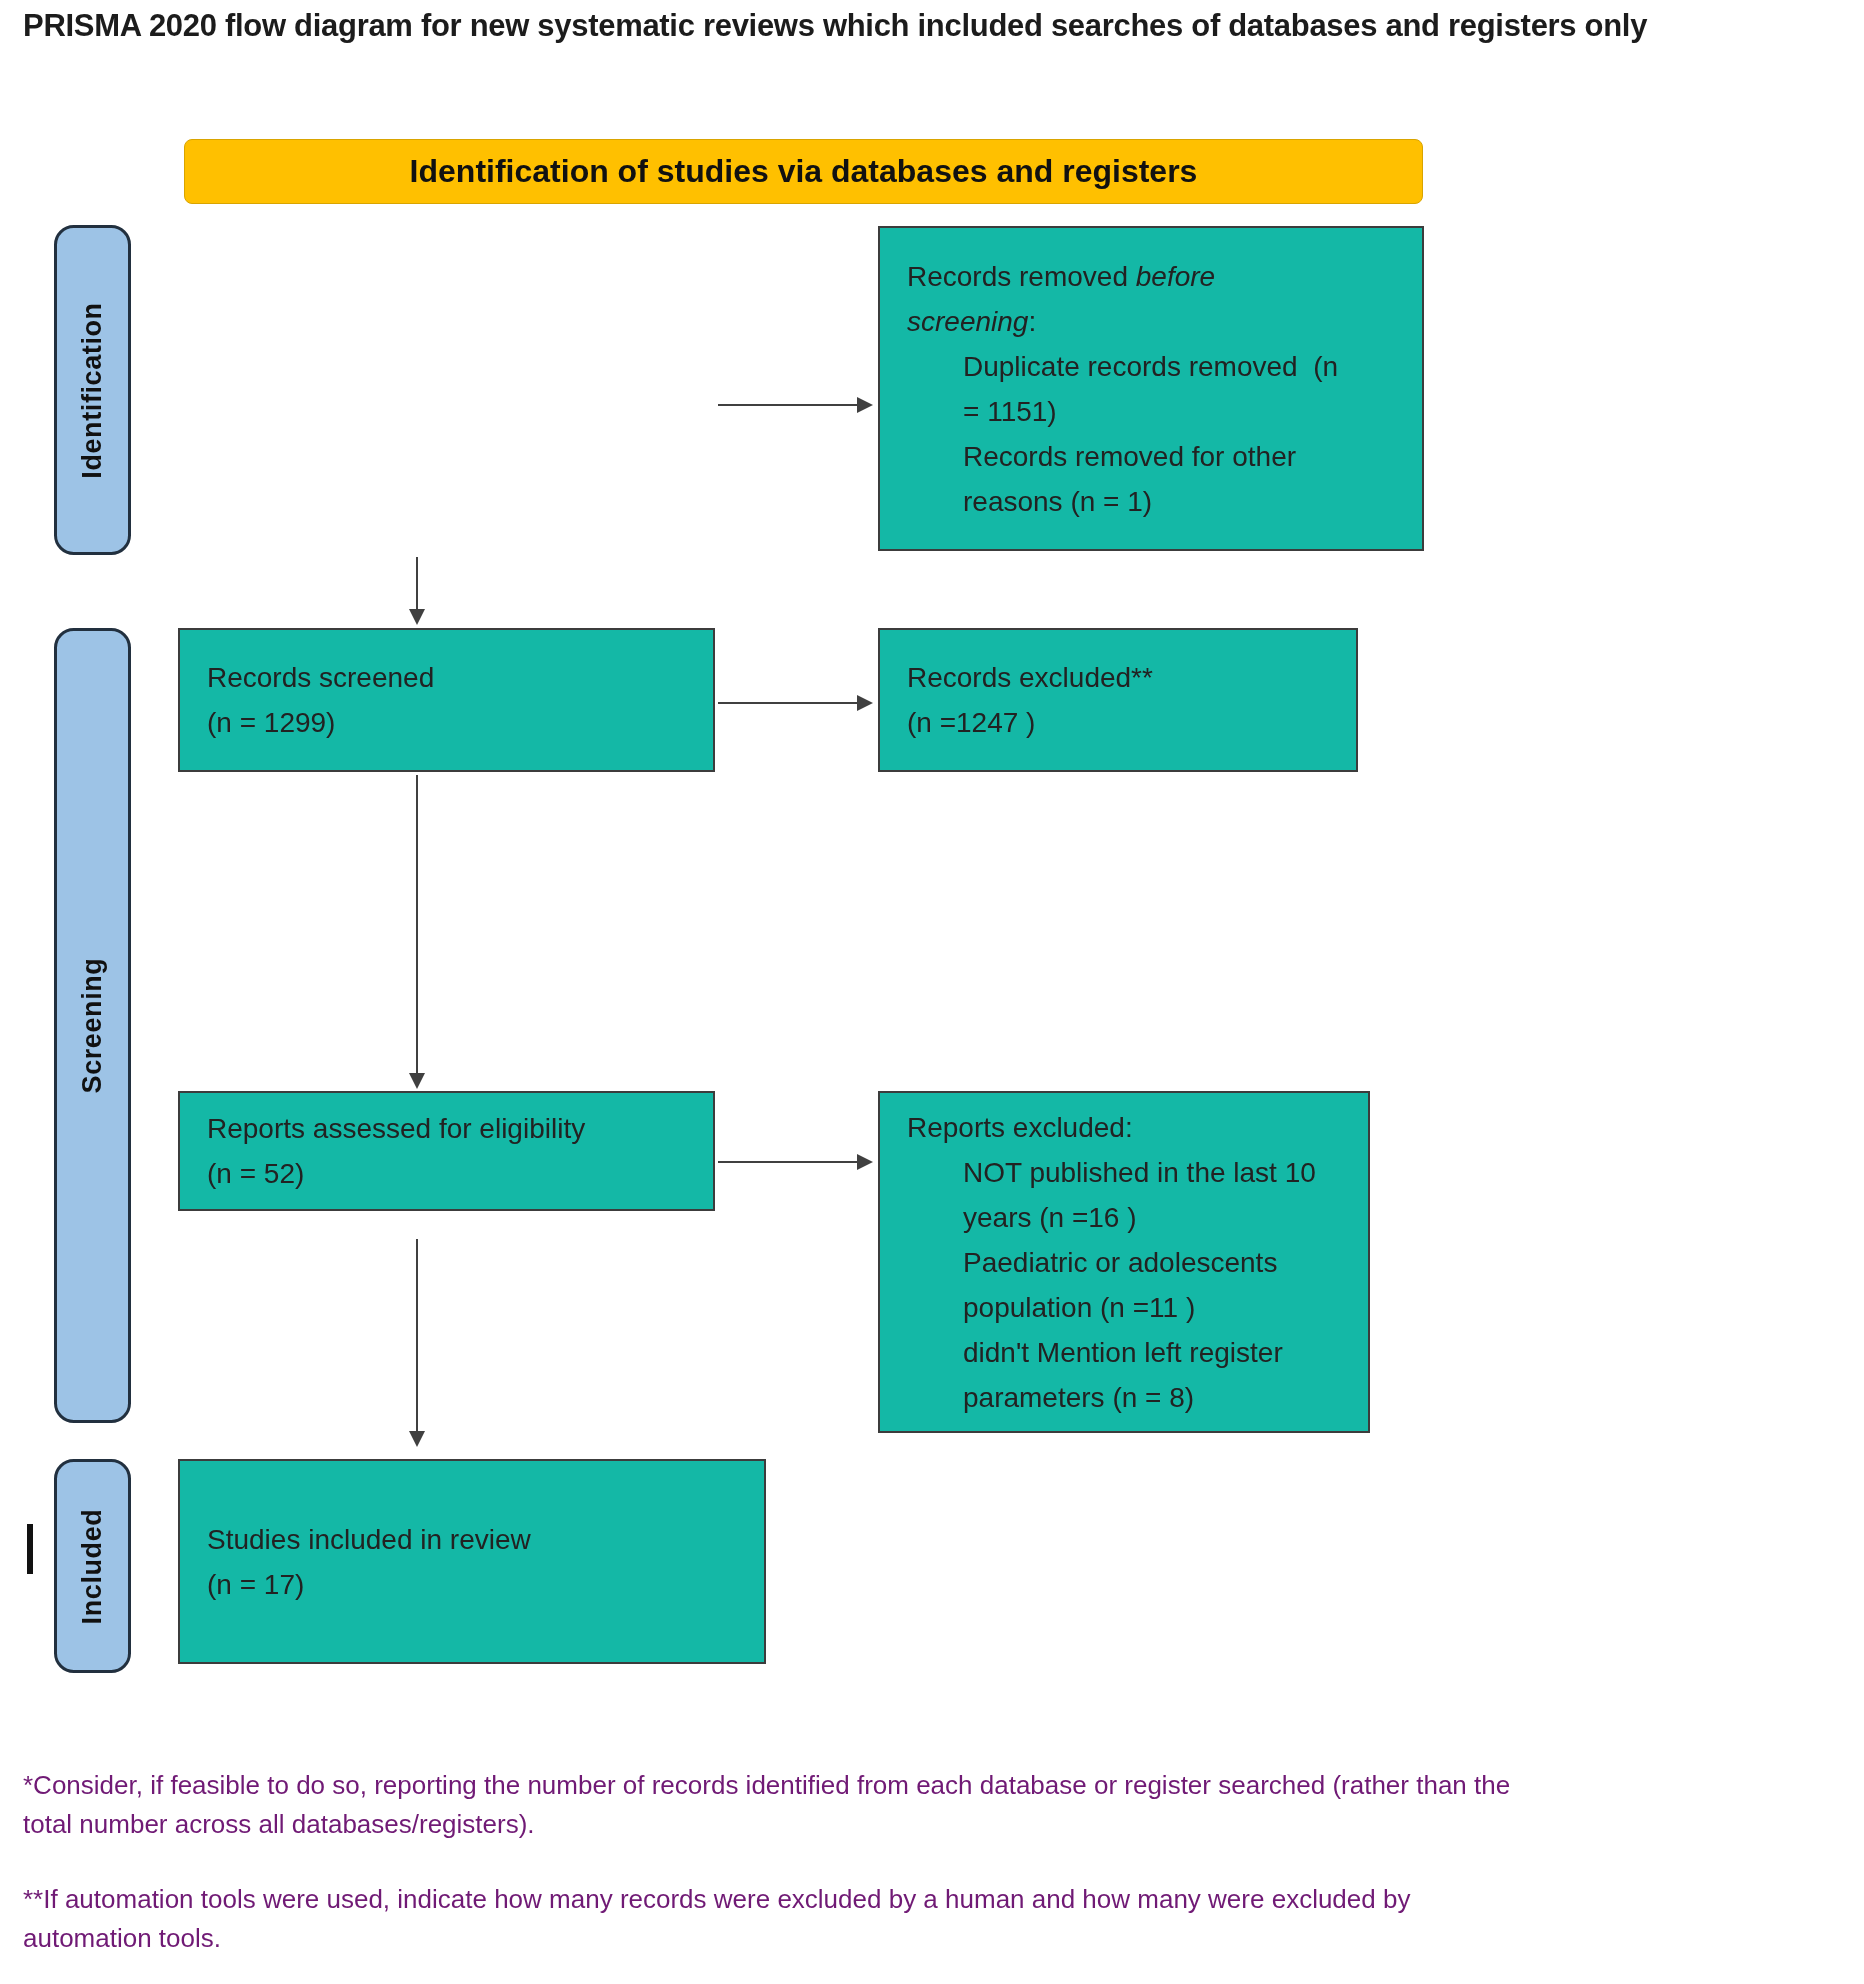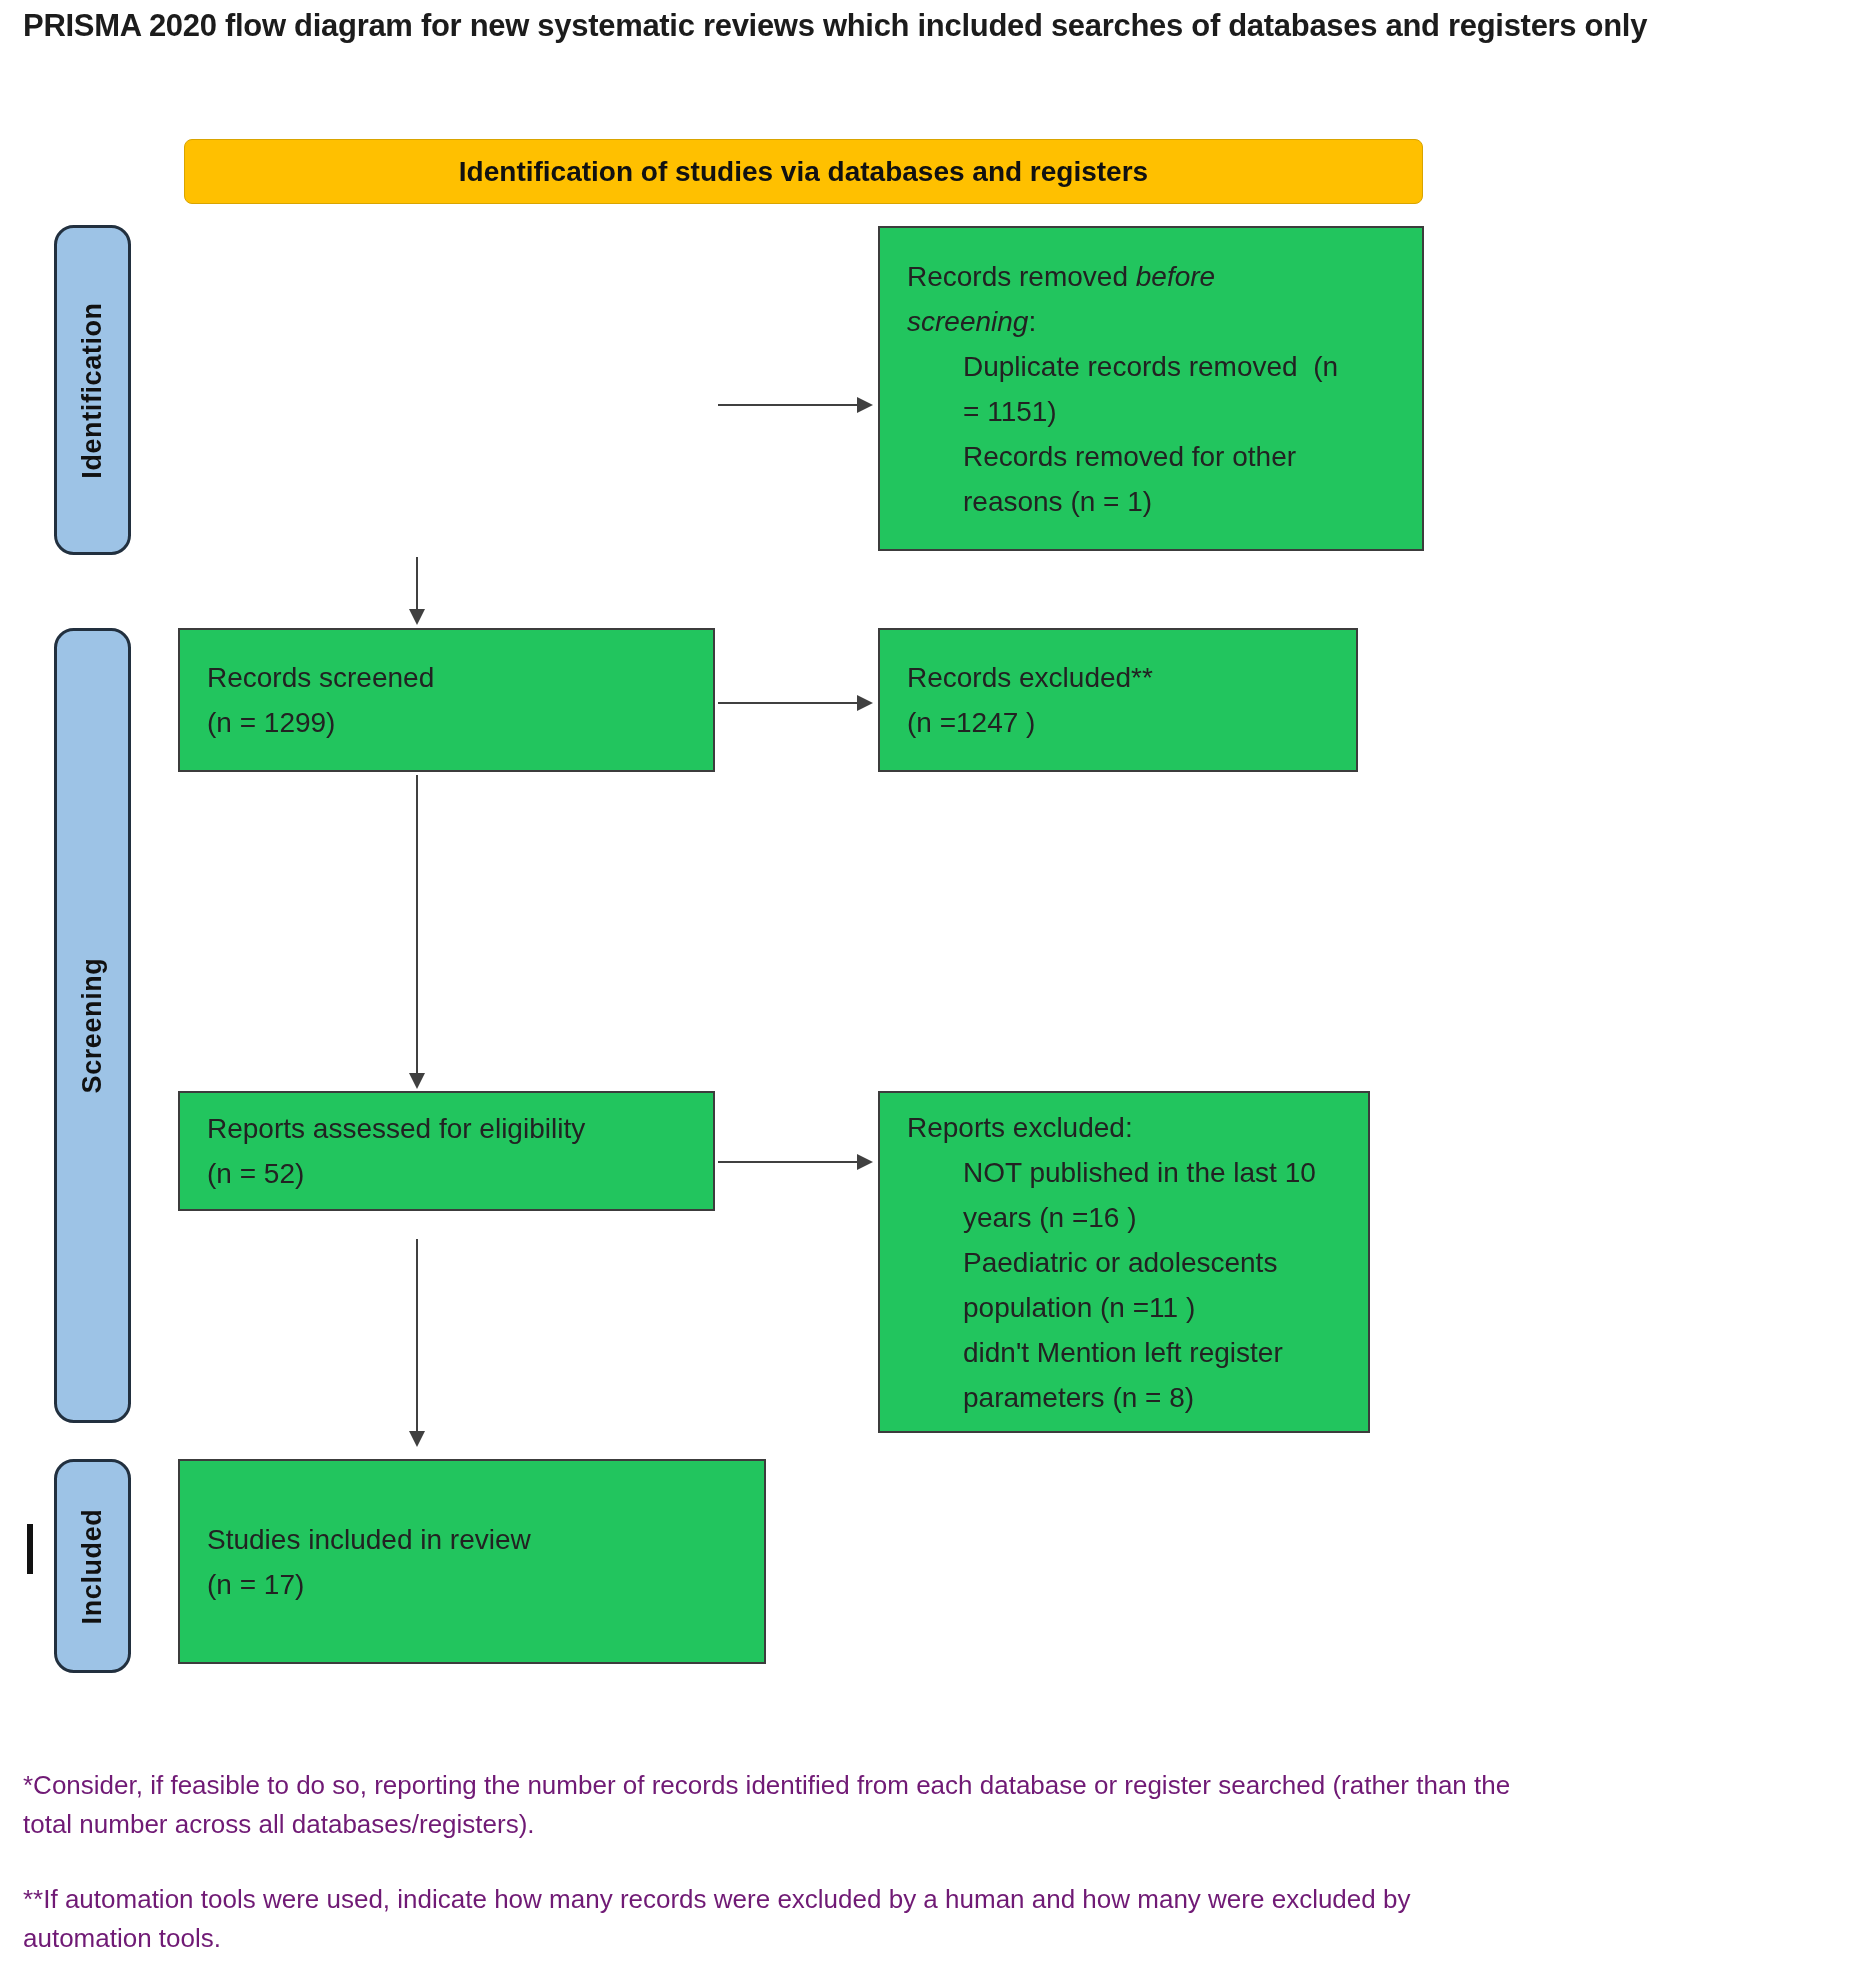--- a/index.html
+++ b/index.html
@@ -17,37 +17,37 @@
     white-space:nowrap;letter-spacing:-0.3px;
   }
   .band{
     position:absolute;left:184px;top:139px;width:1239px;height:65px;
     background:var(--band-bg,#FFC000);
     border:1.7px solid var(--band-border,#D9A400);
     border-radius:8px;
     display:flex;align-items:center;justify-content:center;
     box-sizing:border-box;
   }
-  .band span{font-size:28px;font-weight:bold;color:#111;white-space:nowrap;}
+  .band span{font-size:32px;font-weight:bold;color:#111;white-space:nowrap;}
   .stage{
     position:absolute;left:54px;width:77px;
     background:var(--stage-bg,#9DC3E6);
     border:3.5px solid var(--stage-border,#22303F);
     border-radius:19.7px;
     display:flex;align-items:center;justify-content:center;
     box-sizing:border-box;
   }
   .stage span{
     transform:rotate(-90deg);
     font-size:27px;font-weight:bold;color:#111;
     white-space:nowrap;letter-spacing:0.6px;
   }
   .fbox{
     position:absolute;
-    background:#22c55e;
+    background:#14b8a6;
     border:2.9px solid var(--box-border,#3C3C3C);
     display:flex;align-items:center;
     box-sizing:border-box;
   }
   .btxt{
     padding-left:27px;padding-right:8px;
     font-size:28px;line-height:45px;color:var(--text,#222);
   }
   .tline{white-space:pre;}
   .tline.indent{padding-left:56px;}

